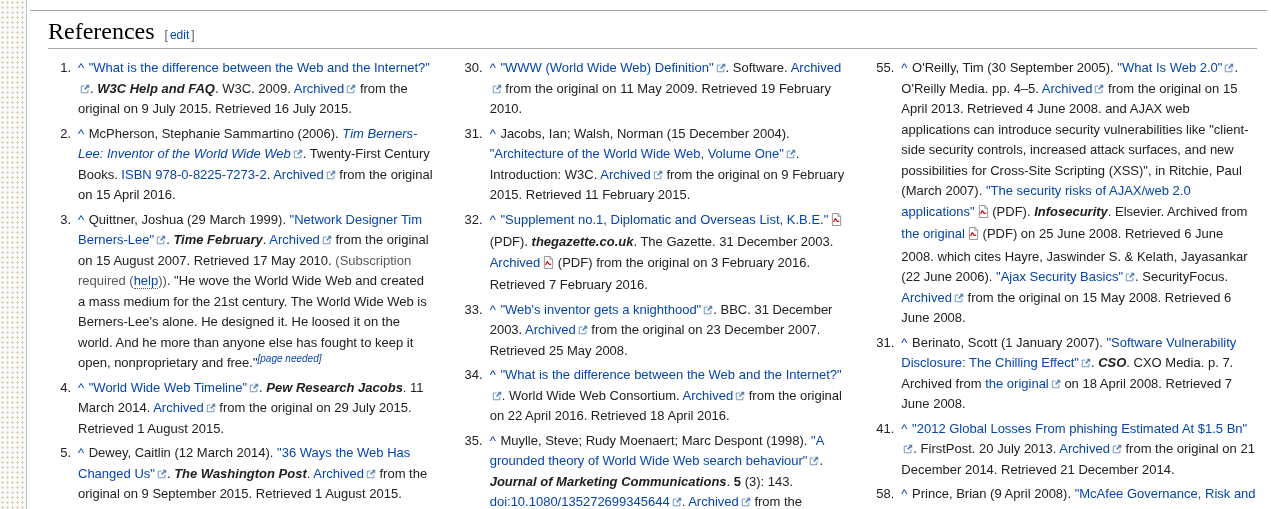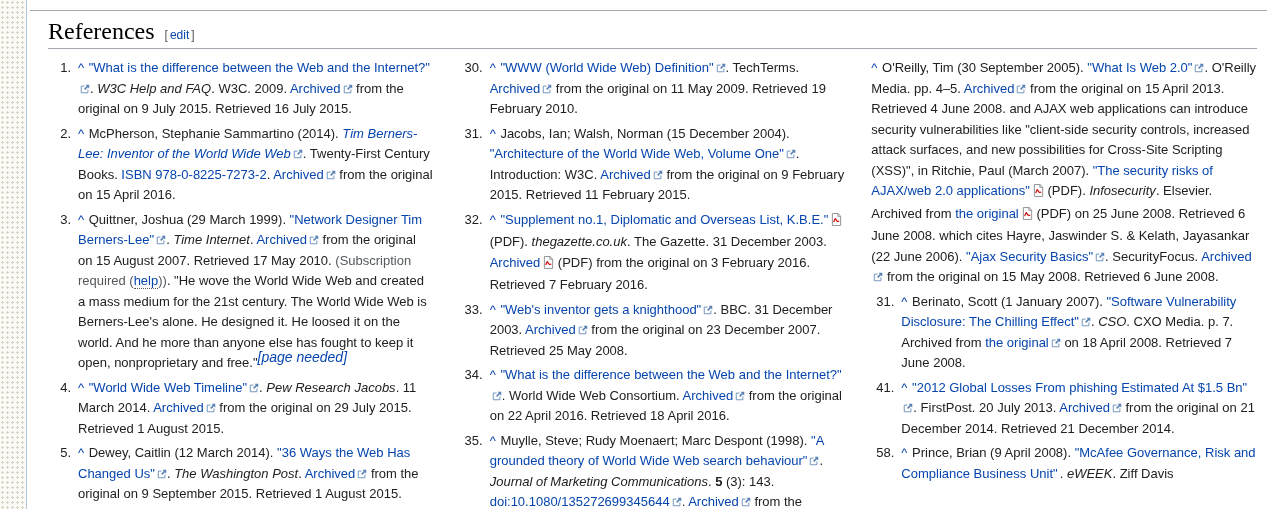--- a/index.html
+++ b/index.html
@@ -30,25 +30,25 @@
   .editsection .bracket{ color:var(--muted); }
   .edit-link{ color:var(--link); text-decoration:none; cursor:pointer; margin:0 2px; }
   .ref-columns{ display:flex; column-gap:26px; margin-top:9px; align-items:flex-start; }
   .ref-col{ flex:1 1 0; min-width:0; }
   .ref-row{ display:flex; font-size:13px; line-height:20.5px; margin-bottom:4px; }
   .ref-num{ flex:none; min-width:30px; text-align:right; padding-right:7px; color:var(--text); }
   .ref-body{ flex:1 1 auto; min-width:0; }
   a{ color:var(--link); text-decoration:none; cursor:pointer; }
   .caret{ padding-right:1px; }
   .it{ font-style:italic; }
-  .sg-i{ font-style:italic; }
+  .sg-i{ font-style:italic;font-weight:bold; }
   .sg-b{ font-weight:bold; }
   .sg-g{ color:var(--muted); }
   .helplnk{ border-bottom:1px dotted var(--muted); }
-  sup.pgneed, sup.ab{ font-size:14px; line-height:0; font-style:italic; }
+  sup.pgneed, sup.ab{ font-size:10px; line-height:0; font-style:italic; }
   sup.pgneed{ color:var(--link); }
   .ext{ display:inline-block; color:var(--ext); margin-left:2px; vertical-align:baseline; }
   .ext svg{ display:inline-block; vertical-align:-1px; }
   .pdfic{ display:inline-block; margin-left:3px; vertical-align:-2px; }
 </style>
 </head>
 <body>
 
 <div class="page">
   <div class="left-strip"></div>
@@ -64,34 +64,34 @@
               <div class="ref-body"><a class="caret">^</a><span class="sg-t"> </span><a class="lnk">"What is the difference between the Web and the Internet?"<span class="ext"><svg width="10" height="10" viewBox="0 0 12 12" aria-hidden="true">
                       <path fill="none" stroke="currentColor" d="M5.5 2.5H1.5v8h8V6.5"></path>
                       <path fill="currentColor" d="M6.6.9h4.5v4.5L9.5 3.8 6.2 7.1 4.9 5.8l3.3-3.3z"></path>
                     </svg></span></a><span class="sg-t">. </span><span class="sg-i">W3C Help and FAQ</span><span class="sg-t">. W3C. 2009. </span><a class="lnk">Archived<span class="ext"><svg width="10" height="10" viewBox="0 0 12 12" aria-hidden="true">
                       <path fill="none" stroke="currentColor" d="M5.5 2.5H1.5v8h8V6.5"></path>
                       <path fill="currentColor" d="M6.6.9h4.5v4.5L9.5 3.8 6.2 7.1 4.9 5.8l3.3-3.3z"></path>
                     </svg></span></a><span class="sg-t"> from the original on 9 July 2015. Retrieved 16 July 2015.</span></div>
             </div>
             <div class="ref-row">
               <span class="ref-num">2.</span>
-              <div class="ref-body"><a class="caret">^</a><span class="sg-t"> McPherson, Stephanie Sammartino (2014). </span><a class="lnk it">Tim Berners-Lee: Inventor of the World Wide Web<span class="ext"><svg width="10" height="10" viewBox="0 0 12 12" aria-hidden="true">
+              <div class="ref-body"><a class="caret">^</a><span class="sg-t"> McPherson, Stephanie Sammartino (2006). </span><a class="lnk it">Tim Berners-Lee: Inventor of the World Wide Web<span class="ext"><svg width="10" height="10" viewBox="0 0 12 12" aria-hidden="true">
                       <path fill="none" stroke="currentColor" d="M5.5 2.5H1.5v8h8V6.5"></path>
                       <path fill="currentColor" d="M6.6.9h4.5v4.5L9.5 3.8 6.2 7.1 4.9 5.8l3.3-3.3z"></path>
                     </svg></span></a><span class="sg-t">. Twenty-First Century Books. </span><a class="lnk">ISBN 978-0-8225-7273-2</a><span class="sg-t">. </span><a class="lnk">Archived<span class="ext"><svg width="10" height="10" viewBox="0 0 12 12" aria-hidden="true">
                       <path fill="none" stroke="currentColor" d="M5.5 2.5H1.5v8h8V6.5"></path>
                       <path fill="currentColor" d="M6.6.9h4.5v4.5L9.5 3.8 6.2 7.1 4.9 5.8l3.3-3.3z"></path>
                     </svg></span></a><span class="sg-t"> from the original on 15 April 2016.</span></div>
             </div>
             <div class="ref-row">
               <span class="ref-num">3.</span>
               <div class="ref-body"><a class="caret">^</a><span class="sg-t"> Quittner, Joshua (29 March 1999). </span><a class="lnk">"Network Designer Tim Berners-Lee"<span class="ext"><svg width="10" height="10" viewBox="0 0 12 12" aria-hidden="true">
                       <path fill="none" stroke="currentColor" d="M5.5 2.5H1.5v8h8V6.5"></path>
                       <path fill="currentColor" d="M6.6.9h4.5v4.5L9.5 3.8 6.2 7.1 4.9 5.8l3.3-3.3z"></path>
-                    </svg></span></a><span class="sg-t">. </span><span class="sg-i">Time Internet</span><span class="sg-t">. </span><a class="lnk">Archived<span class="ext"><svg width="10" height="10" viewBox="0 0 12 12" aria-hidden="true">
+                    </svg></span></a><span class="sg-t">. </span><span class="sg-i">Time February</span><span class="sg-t">. </span><a class="lnk">Archived<span class="ext"><svg width="10" height="10" viewBox="0 0 12 12" aria-hidden="true">
                       <path fill="none" stroke="currentColor" d="M5.5 2.5H1.5v8h8V6.5"></path>
                       <path fill="currentColor" d="M6.6.9h4.5v4.5L9.5 3.8 6.2 7.1 4.9 5.8l3.3-3.3z"></path>
                     </svg></span></a><span class="sg-t"> from the original on 15 August 2007. Retrieved 17 May 2010. </span><span class="sg-g">(Subscription required (</span><a class="helplnk">help</a><span class="sg-g">))</span><span class="sg-t">. "He wove the World Wide Web and created a mass medium for the 21st century. The World Wide Web is Berners-Lee's alone. He designed it. He loosed it on the world. And he more than anyone else has fought to keep it open, nonproprietary and free."</span><sup class="pgneed">[page needed]</sup></div>
             </div>
             <div class="ref-row">
               <span class="ref-num">4.</span>
               <div class="ref-body"><a class="caret">^</a><span class="sg-t"> </span><a class="lnk">"World Wide Web Timeline"<span class="ext"><svg width="10" height="10" viewBox="0 0 12 12" aria-hidden="true">
                       <path fill="none" stroke="currentColor" d="M5.5 2.5H1.5v8h8V6.5"></path>
                       <path fill="currentColor" d="M6.6.9h4.5v4.5L9.5 3.8 6.2 7.1 4.9 5.8l3.3-3.3z"></path>
                     </svg></span></a><span class="sg-t">. </span><span class="sg-i">Pew Research Jacobs</span><span class="sg-t">. 11 March 2014. </span><a class="lnk">Archived<span class="ext"><svg width="10" height="10" viewBox="0 0 12 12" aria-hidden="true">
@@ -113,21 +113,21 @@
               <span class="ref-num">6.</span>
               <div class="ref-body"></div>
             </div>
           </div>
           <div class="ref-col">
             <div class="ref-row">
               <span class="ref-num">30.</span>
               <div class="ref-body"><a class="caret">^</a><span class="sg-t"> </span><a class="lnk">"WWW (World Wide Web) Definition"<span class="ext"><svg width="10" height="10" viewBox="0 0 12 12" aria-hidden="true">
                       <path fill="none" stroke="currentColor" d="M5.5 2.5H1.5v8h8V6.5"></path>
                       <path fill="currentColor" d="M6.6.9h4.5v4.5L9.5 3.8 6.2 7.1 4.9 5.8l3.3-3.3z"></path>
-                    </svg></span></a><span class="sg-t">. TechTerms. </span><a class="lnk">Archived<span class="ext"><svg width="10" height="10" viewBox="0 0 12 12" aria-hidden="true">
+                    </svg></span></a><span class="sg-t">. Software. </span><a class="lnk">Archived<span class="ext"><svg width="10" height="10" viewBox="0 0 12 12" aria-hidden="true">
                       <path fill="none" stroke="currentColor" d="M5.5 2.5H1.5v8h8V6.5"></path>
                       <path fill="currentColor" d="M6.6.9h4.5v4.5L9.5 3.8 6.2 7.1 4.9 5.8l3.3-3.3z"></path>
                     </svg></span></a><span class="sg-t"> from the original on 11 May 2009. Retrieved 19 February 2010.</span></div>
             </div>
             <div class="ref-row">
               <span class="ref-num">31.</span>
               <div class="ref-body"><a class="caret">^</a><span class="sg-t"> Jacobs, Ian; Walsh, Norman (15 December 2004). </span><a class="lnk">"Architecture of the World Wide Web, Volume One"<span class="ext"><svg width="10" height="10" viewBox="0 0 12 12" aria-hidden="true">
                       <path fill="none" stroke="currentColor" d="M5.5 2.5H1.5v8h8V6.5"></path>
                       <path fill="currentColor" d="M6.6.9h4.5v4.5L9.5 3.8 6.2 7.1 4.9 5.8l3.3-3.3z"></path>
                     </svg></span></a><span class="sg-t">. Introduction: W3C. </span><a class="lnk">Archived<span class="ext"><svg width="10" height="10" viewBox="0 0 12 12" aria-hidden="true">
@@ -176,20 +176,21 @@
                       <path fill="none" stroke="currentColor" d="M5.5 2.5H1.5v8h8V6.5"></path>
                       <path fill="currentColor" d="M6.6.9h4.5v4.5L9.5 3.8 6.2 7.1 4.9 5.8l3.3-3.3z"></path>
                     </svg></span></a><span class="sg-t">. </span><a class="lnk">Archived<span class="ext"><svg width="10" height="10" viewBox="0 0 12 12" aria-hidden="true">
                       <path fill="none" stroke="currentColor" d="M5.5 2.5H1.5v8h8V6.5"></path>
                       <path fill="currentColor" d="M6.6.9h4.5v4.5L9.5 3.8 6.2 7.1 4.9 5.8l3.3-3.3z"></path>
                     </svg></span></a><span class="sg-t"> from the original on 20 October 2014.</span></div>
             </div>
           </div>
           <div class="ref-col">
             <div class="ref-row">
+              <span class="ref-num">55.</span>
               <div class="ref-body"><a class="caret">^</a><span class="sg-t"> O'Reilly, Tim (30 September 2005). </span><a class="lnk">"What Is Web 2.0"<span class="ext"><svg width="10" height="10" viewBox="0 0 12 12" aria-hidden="true">
                       <path fill="none" stroke="currentColor" d="M5.5 2.5H1.5v8h8V6.5"></path>
                       <path fill="currentColor" d="M6.6.9h4.5v4.5L9.5 3.8 6.2 7.1 4.9 5.8l3.3-3.3z"></path>
                     </svg></span></a><span class="sg-t">. O'Reilly Media. pp. 4–5. </span><a class="lnk">Archived<span class="ext"><svg width="10" height="10" viewBox="0 0 12 12" aria-hidden="true">
                       <path fill="none" stroke="currentColor" d="M5.5 2.5H1.5v8h8V6.5"></path>
                       <path fill="currentColor" d="M6.6.9h4.5v4.5L9.5 3.8 6.2 7.1 4.9 5.8l3.3-3.3z"></path>
                     </svg></span></a><span class="sg-t"> from the original on 15 April 2013. Retrieved 4 June 2008. and AJAX web applications can introduce security vulnerabilities like "client-side security controls, increased attack surfaces, and new possibilities for Cross-Site Scripting (XSS)", in Ritchie, Paul (March 2007). </span><a class="lnk">"The security risks of AJAX/web 2.0 applications"</a><span class="pdfic"><svg width="11" height="13" viewBox="0 0 12 14" aria-hidden="true">
                     <path fill="#fff" stroke="#8b8b8b" d="M1.5 .5h6.2l2.8 2.8v10.2h-9z"></path>
                     <path fill="none" stroke="#8b8b8b" d="M7.5 .5v3h3"></path>
                     <path fill="none" stroke="var(--pdfred)" stroke-width="1.3" d="M3 9.8c.9-3.2 1.8-4.8 2.4-2.8.6 2 2 2.6 3.6 1.7"></path>

